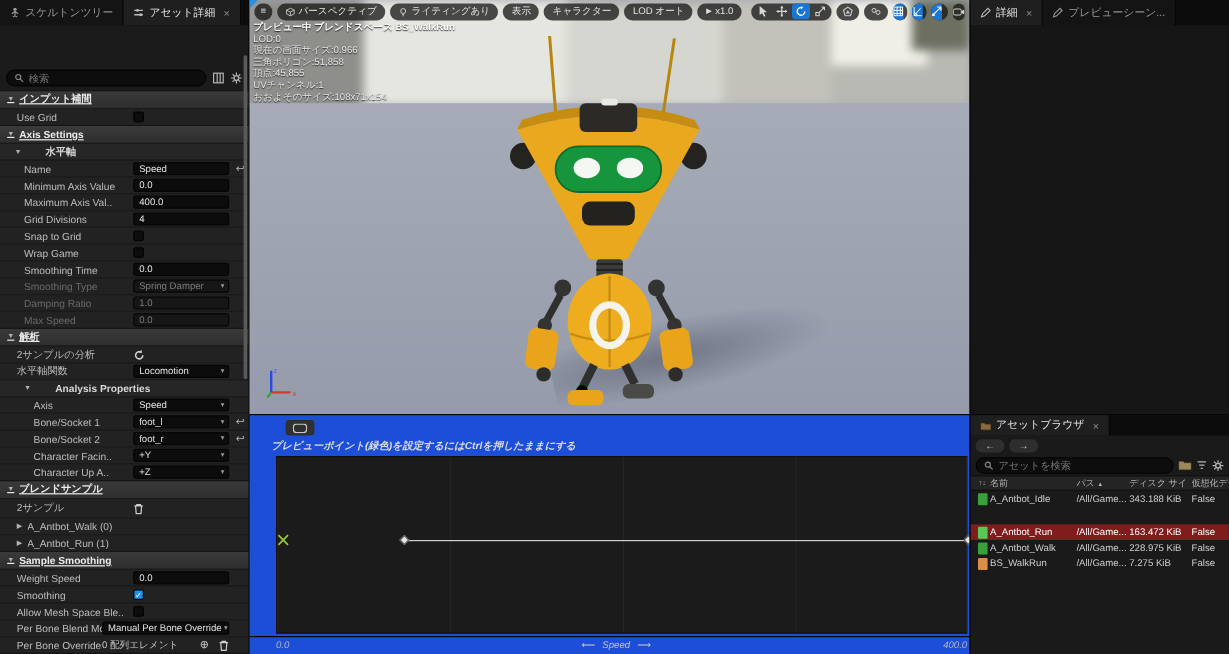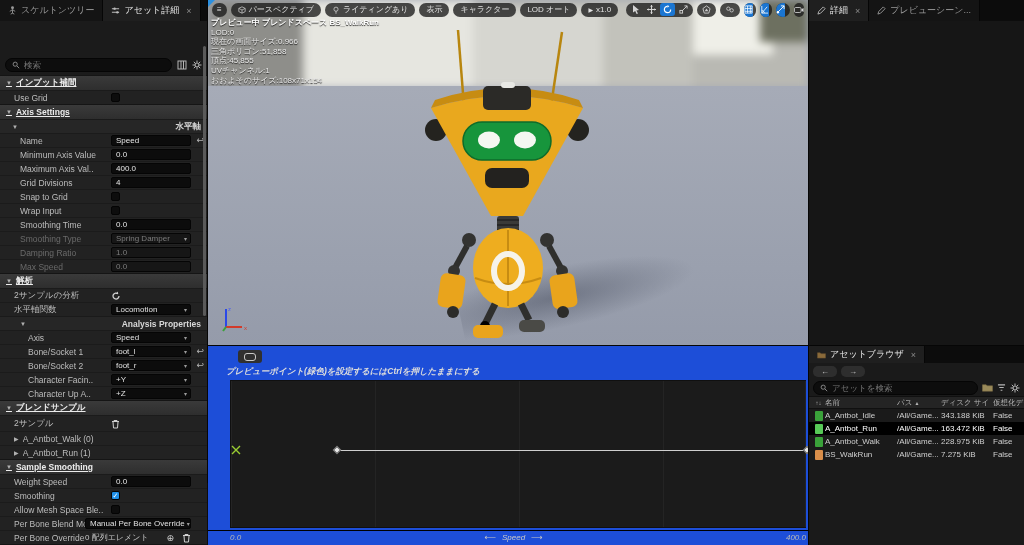--- a/index.html
+++ b/index.html
@@ -11,21 +11,21 @@
   
   #left-panel { left:0; top:0; width:208px; height:483px; background:#1b1b1b; border-right:1px solid #060606; }
   .tabbar { display:flex; height:21px; background:#0c0c0c; align-items:stretch; }
   .tab { display:flex; align-items:center; gap:4px; padding:0 8px; font-size:9px; color:#9a9a9a; background:#141414; border-right:1px solid #060606; }
   .tab.active { background:#1f1f1f; color:#e8e8e8; }
   .tab .x { color:#8a8a8a; font-size:9px; margin-left:3px; }
   .searchrow { display:flex; align-items:center; height:20px; padding:0 5px; gap:5px; background:#1b1b1b;margin-top:34px; }
   .searchbox { flex:1; display:flex; align-items:center; gap:4px; height:14px; background:#0d0d0d; border:1px solid #050505; border-radius:7px; padding:0 6px; }
   .searchbox input { flex:1; background:transparent; border:none; outline:none; color:#cfcfcf; font-size:8.5px; font-family:inherit; }
   .sec { display:flex; align-items:center; gap:4px; height:15px; background:linear-gradient(#3a3a3a,#2e2e2e); border-top:1px solid #151515; padding:0 6px; font-size:8.5px; font-weight:700; color:#ececec;text-decoration:underline; }
-  .subsec { display:flex; align-items:center; gap:1px; height:14px; background:#262626; padding:0 6px 0 12px; font-size:8.5px; font-weight:700; color:#d8d8d8; border-top:1px solid #1a1a1a;justify-content:space-between; }
+  .subsec { display:flex; align-items:center; gap:20px; height:14px; background:#262626; padding:0 6px 0 12px; font-size:8.5px; font-weight:700; color:#d8d8d8; border-top:1px solid #1a1a1a; }
   .subsec.deep { padding-left:20px; font-weight:700; }
   .tri { font-size:6px; color:#b0b0b0; }
   .lp-row { position:relative; display:flex; align-items:center; height:14px; padding:0 16px 0 14px; background:#222222; border-top:1px solid #1b1b1b; }
   .lp-row.ind { padding-left:20px; }
   .lp-row.ind2 { padding-left:28px; }
   .lp-row .lbl { flex:1; font-size:8.5px; color:#bdbdbd; white-space:nowrap; overflow:hidden; }
   .lp-row.dis .lbl { color:#6a6a6a; }
   .val { width:80px; flex:none; display:flex; align-items:center; }
   .field { width:100%; height:11px; background:#0c0c0c; border:1px solid #050505; border-radius:2px; color:#e6e6e6; font-size:8px; font-family:inherit; padding:0 4px; outline:none; }
   .dd { display:flex; align-items:center; justify-content:space-between; height:11px; width:100%; background:#0c0c0c; border:1px solid #050505; border-radius:2px; color:#e0e0e0; font-size:8px; padding:0 3px 0 4px; white-space:nowrap; overflow:hidden; }
@@ -72,21 +72,21 @@
 
   
   #right-top { left:808px; top:0; width:216px; height:345px; background:#151515; border-left:1px solid #060606; }
   #right-top .body { height:324px; background:#161616; }
   #asset-browser { left:808px; top:345px; width:216px; height:200px; background:#1a1a1a; border-left:1px solid #060606; border-top:1px solid #060606; }
   .navrow { display:flex; align-items:center; gap:4px; height:16px; padding:0 4px; }
   .navbtn { width:24px; height:11px; background:#2e2e2e; border-radius:5px; color:#c9c9c9; font-size:8px; display:flex; align-items:center; justify-content:center; }
   .ab-search { display:flex; align-items:center; gap:4px; height:17px; padding:0 4px; }
   .ab-head { display:flex; align-items:center; height:13px; background:#242424; border-top:1px solid #101010; border-bottom:1px solid #101010; font-size:7.5px; color:#b5b5b5; padding-left:3px; }
   .ab-row { display:flex; align-items:center; height:13px; font-size:8px; color:#cfcfcf; padding-left:3px; }
-  .ab-row.sel { background:#000000; color:#fff; }
+  .ab-row.sel { background:#7f1d1d; color:#fff;margin-top:15px; }
   .c-ic { width:13px; flex:none; display:flex; justify-content:center; }
   .c-name { width:72px; flex:none; white-space:nowrap; overflow:hidden; }
   .c-path { width:44px; flex:none; white-space:nowrap; overflow:hidden; }
   .c-size { width:52px; flex:none; white-space:nowrap; overflow:hidden; }
   .c-virt { flex:1; white-space:nowrap; overflow:hidden; }
   .doc-ic { width:8px; height:10px; border-radius:1px; }
 </style>
 </head>
 <body>
 
@@ -175,21 +175,21 @@
         <input class="field" value="4" style="">
       </span>
     </div>
   <div class="lp-row ind">
       <span class="lbl">Snap to Grid</span>
       <span class="val">
         <span class="cb"></span>
       </span>
     </div>
   <div class="lp-row ind">
-      <span class="lbl">Wrap Input</span>
+      <span class="lbl">Wrap Game</span>
       <span class="val">
         <span class="cb"></span>
       </span>
     </div>
   <div class="lp-row ind">
       <span class="lbl">Smoothing Time</span>
       <span class="val">
         <input class="field" value="0.0" style="">
       </span>
     </div>

